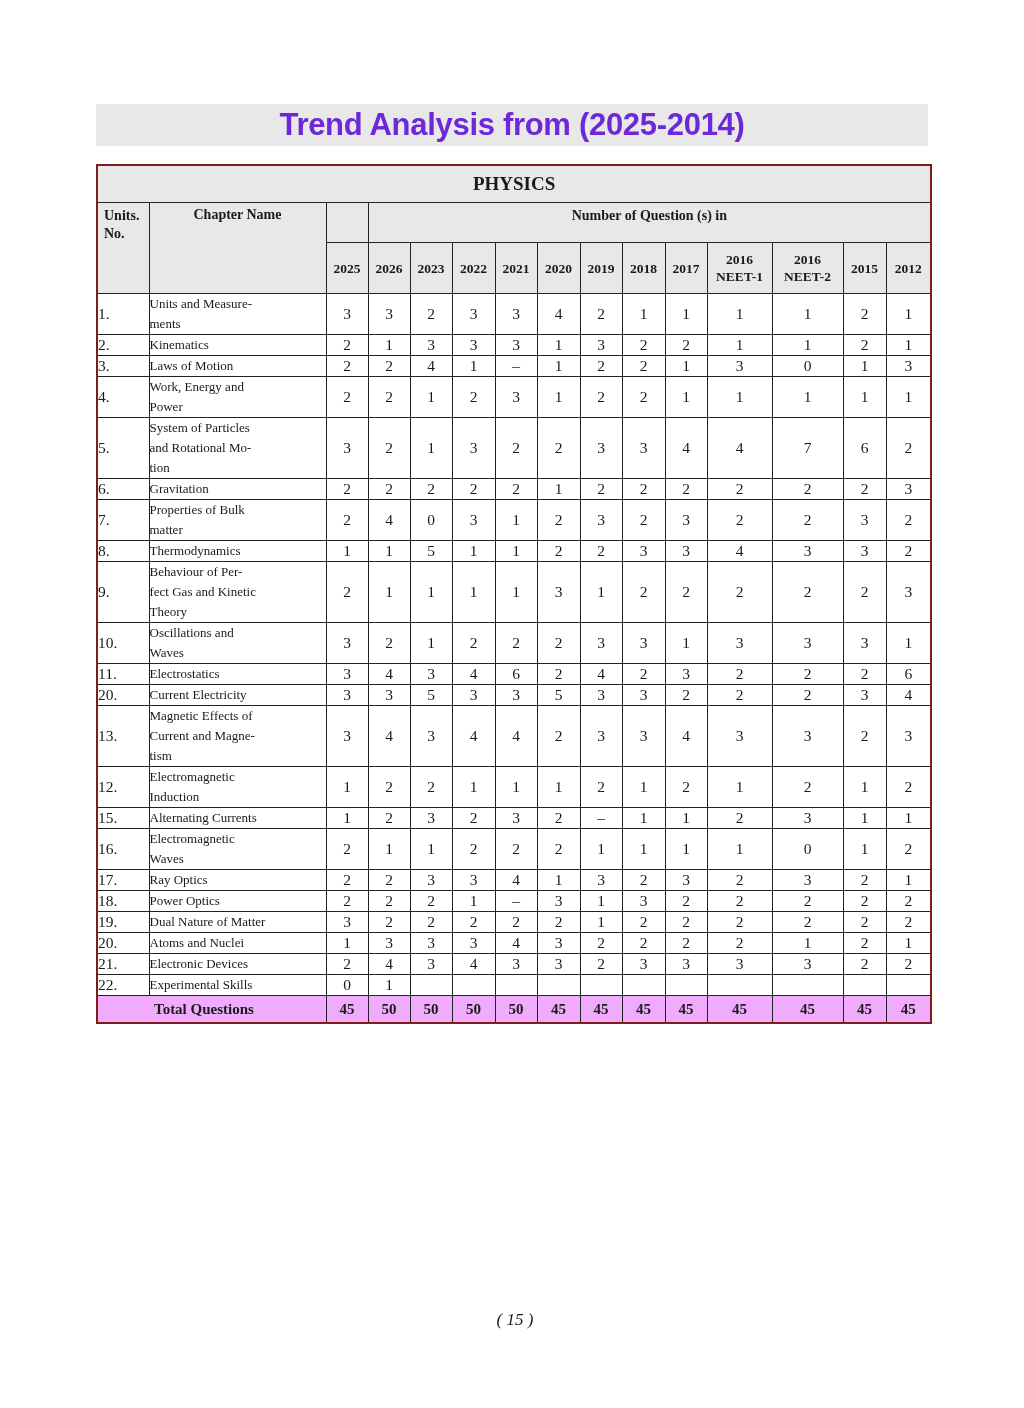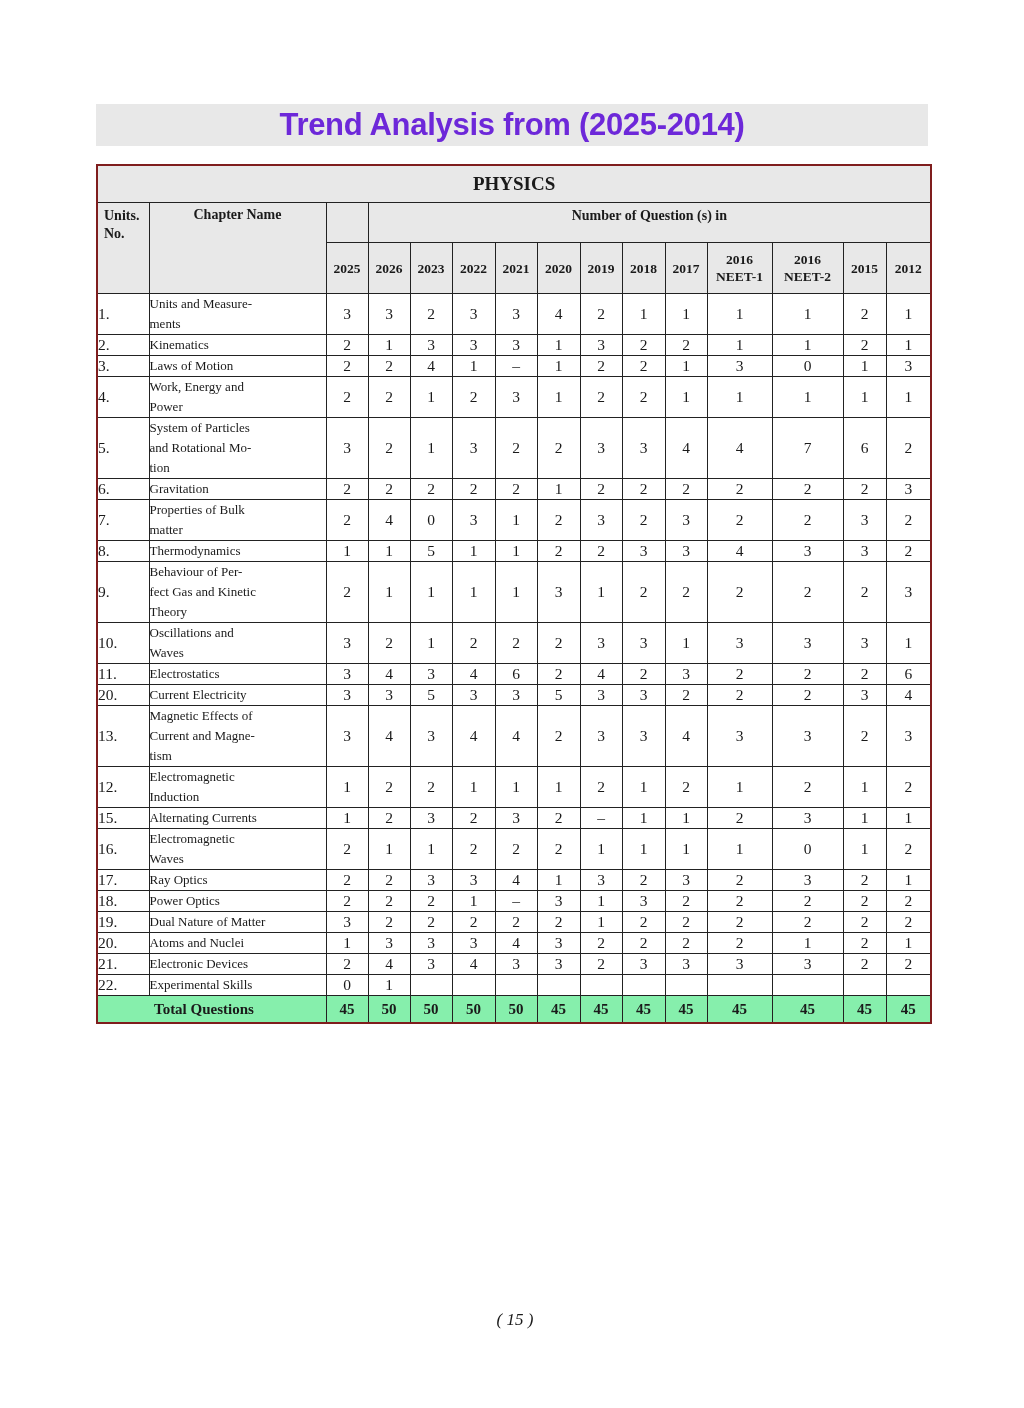--- a/index.html
+++ b/index.html
@@ -31,21 +31,21 @@
   .subject-row th { height: 36px; font-size: 19px; text-align: center; font-weight: bold; }
   .colhdr-row th { height: 34px; font-size: 14px; }
   .year-row th { height: 50px; font-size: 13.5px; text-align: center; vertical-align: top; padding-top: 6px; line-height: 17px; }
   .units-hdr { text-align: left; vertical-align: top !important; padding: 4px 0 0 6px !important; line-height: 18px; }
   .chapter-hdr { text-align: center; vertical-align: top !important; padding-top: 4px !important; }
   .noq-hdr { text-align: center; vertical-align: top !important; padding-top: 5px !important; margin-top: 28px; }
   td.num { text-align: center; font-size: 15.5px; vertical-align: top; padding-top: 5px; }
   td.unit { font-size: 15.5px; vertical-align: top; padding: 5px 0 0 7px; }
   td.chap { font-size: 13px; vertical-align: top; padding: 4px 4px 3px 7px; line-height: 20px; }
   tr.data-row td.num.mid { vertical-align: middle; padding-top: 0; }
-  tr.total-row td { background: #86efac; font-weight: bold; font-size: 15px; height: 26px; text-align: center; vertical-align: middle; padding: 0; }
+  tr.total-row td { background: #f0abfc; font-weight: bold; font-size: 15px; height: 26px; text-align: center; vertical-align: middle; padding: 0; }
   tr.total-row td.total-label { text-align: left; padding-left: 56px; }
   .page-number {
     position: absolute; left: 3px; width: 1024px; top: 1310px; text-align: center;
     font-family: "Liberation Serif", "DejaVu Serif", serif; font-style: italic; font-size: 17px;
   }
 </style>
 </head>
 <body>
 
 <div class="title-bar">

